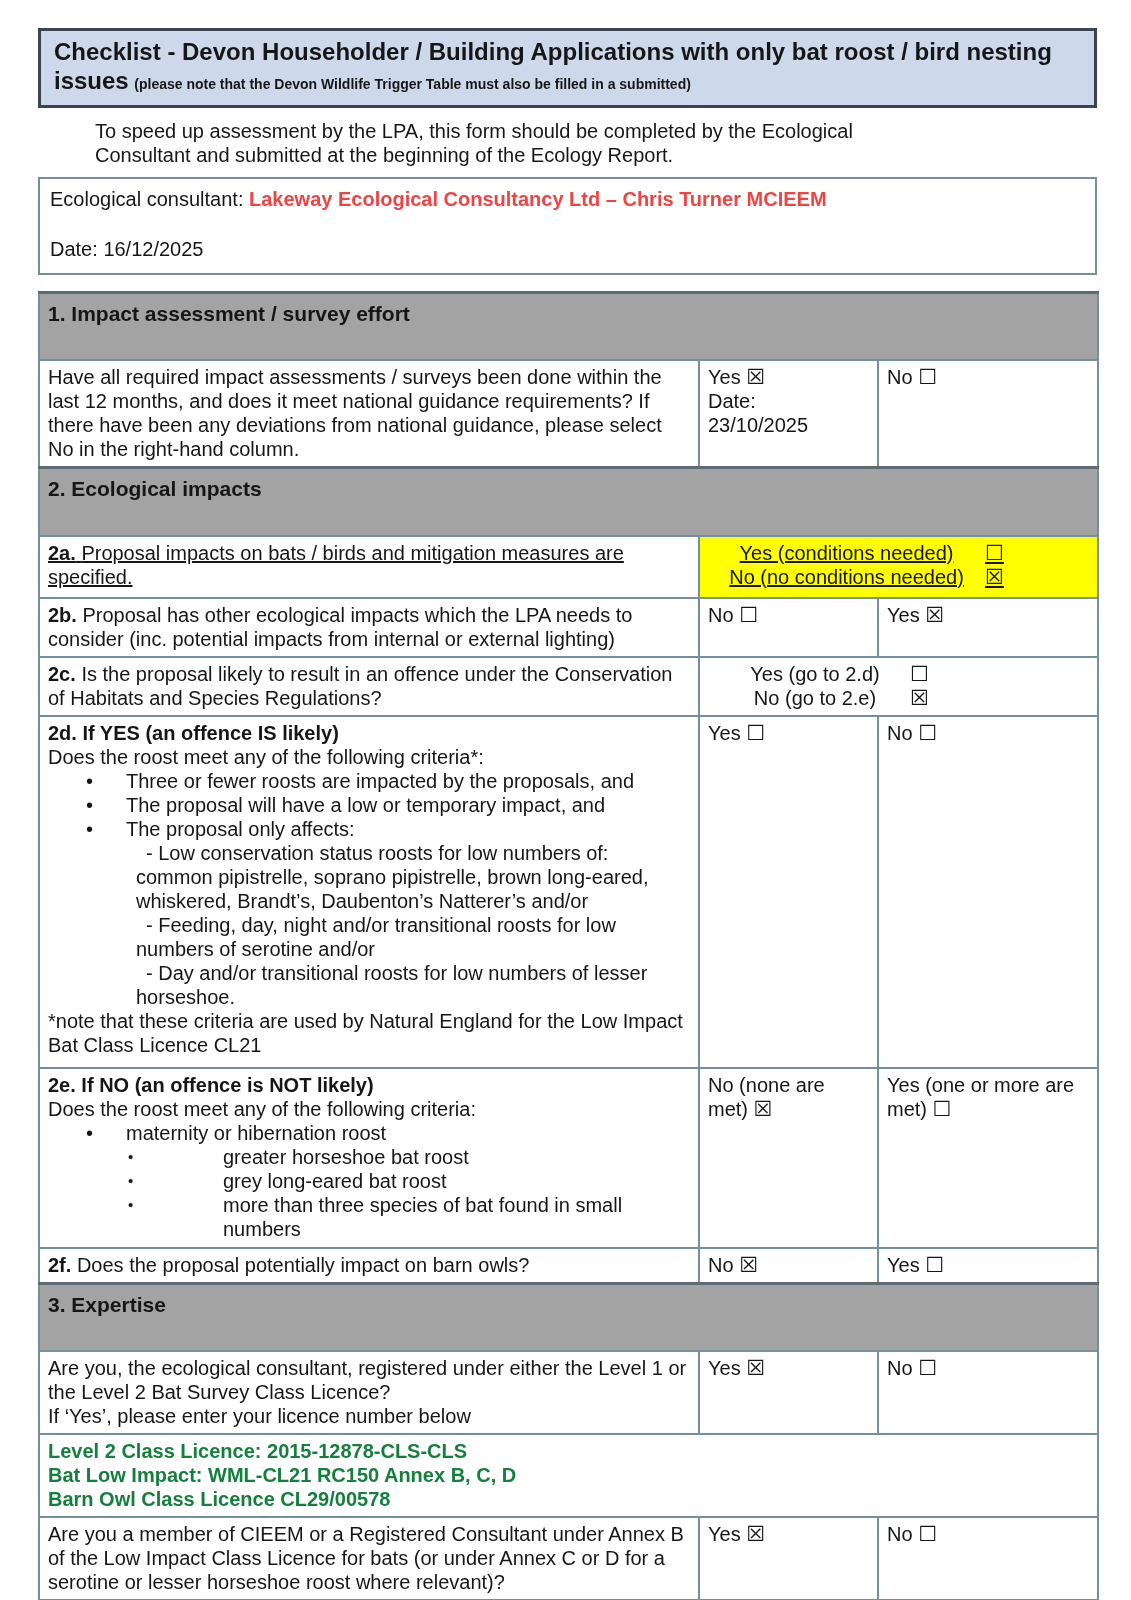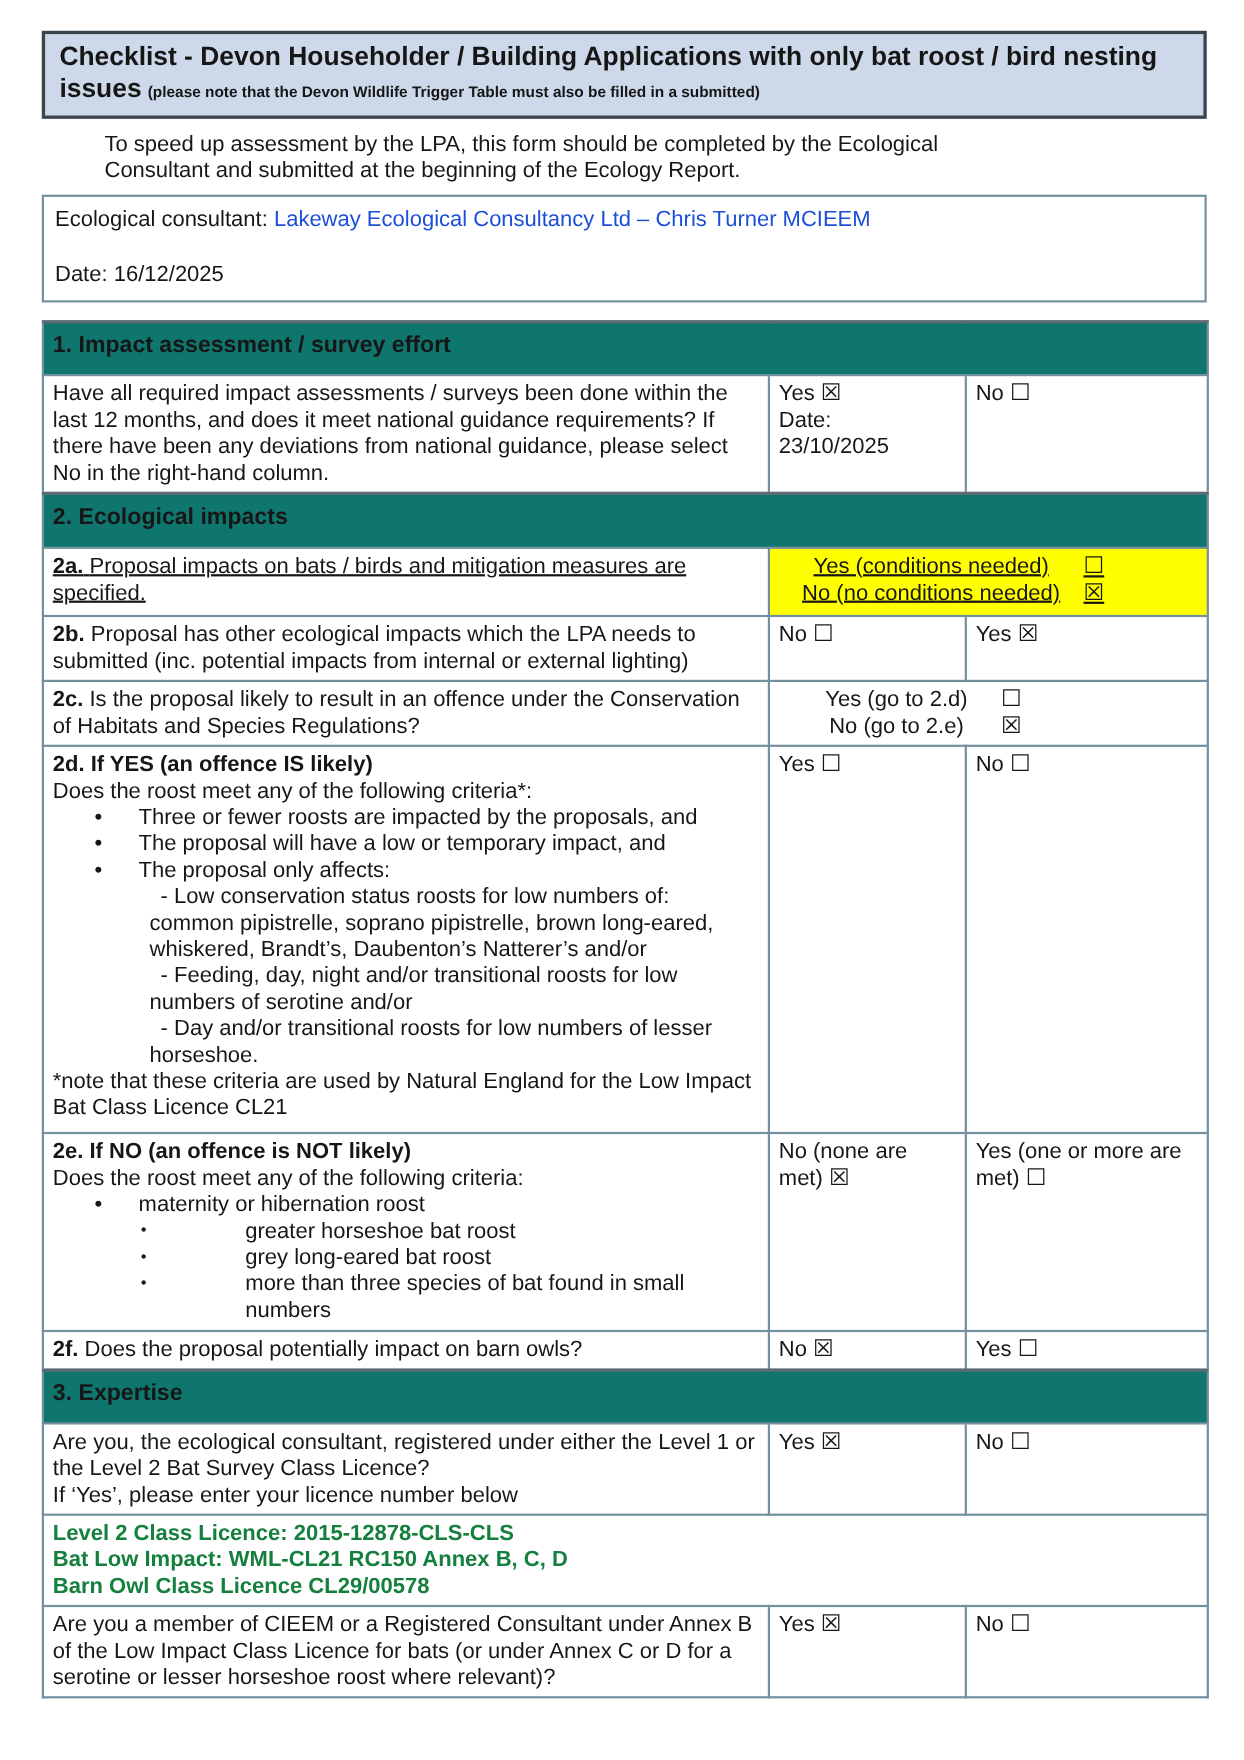--- a/index.html
+++ b/index.html
@@ -19,35 +19,35 @@
   .title-note { font-weight:bold; font-size:14px; }
 
   
   .intro { margin:11px 0 10px 57px; width:828px; }
 
   
   .consultant-box {
     border:2px solid #74909f; padding:8px 10px 12px 10px;
     box-sizing:border-box; width:1059px; margin-bottom:16px;
   }
-  .accent { color:#1d4ed8; font-weight:normal; }
+  .accent { color:#ef4444; font-weight:bold; }
   .date-line { margin-top:26px; }
 
   
   table.checklist { border-collapse:collapse; table-layout:fixed; width:1059px; }
   table.checklist td {
     border:2px solid #74909f; padding:4px 8px 5px 8px;
     vertical-align:top; box-sizing:border-box;
   }
   col.c-q { width:660px; } col.c-a1 { width:179px; } col.c-a2 { width:220px; }
 
   tr.sec td {
-    background:#0f766e; font-weight:bold; font-size:21px;
+    background:#a3a3a3; font-weight:bold; font-size:21px;
     border-top:3px solid #5c6b74; border-bottom:2px solid #74909f;
-    height:49px; padding-top:7px;
+    height:68px; padding-top:7px;
   }
   tr.h97  td { height:97px; }
   tr.h62  td { height:62px;text-decoration:underline; }
   tr.h52r td { height:52px; }
   tr.h58  td { height:58px; }
   tr.h352 td { height:352px; }
   tr.h180 td { height:180px; }
   tr.h34  td { height:34px; }
   tr.h78  td { height:78px; }
   tr.h76  td { height:76px; }
@@ -139,21 +139,21 @@
         <div class="optline">
           <span class="optlabel w277">No (no conditions needed)</span>
           <span class="cb">☒</span>
         </div>
       </td>
     </tr>
 
     <tr class="h52r">
       <td>
         <b>2b.</b>
-        <span>Proposal has other ecological impacts which the LPA needs to submitted (inc. potential impacts from internal or external lighting)</span>
+        <span>Proposal has other ecological impacts which the LPA needs to consider (inc. potential impacts from internal or external lighting)</span>
       </td>
       <td>
         <span>No</span>
         <span class="cb">☐</span>
       </td>
       <td>
         <span>Yes</span>
         <span class="cb">☒</span>
       </td>
     </tr>

